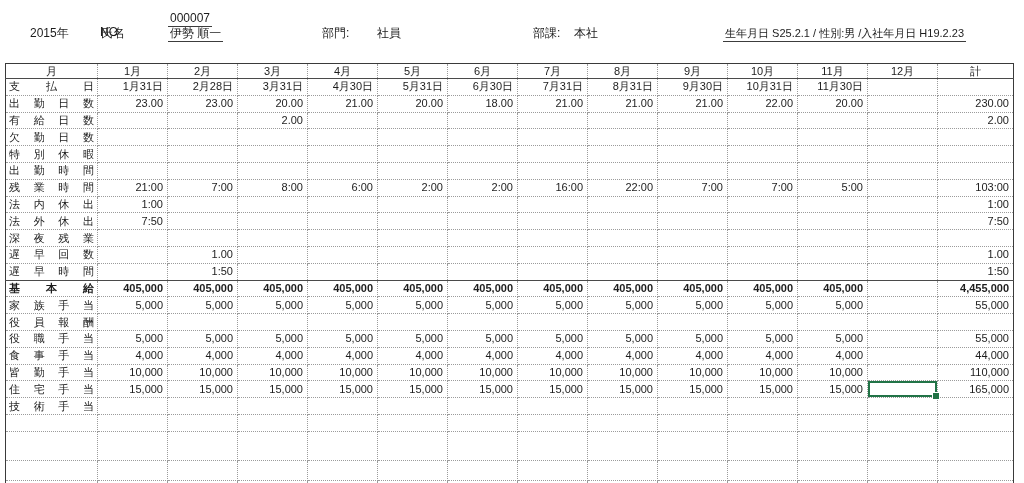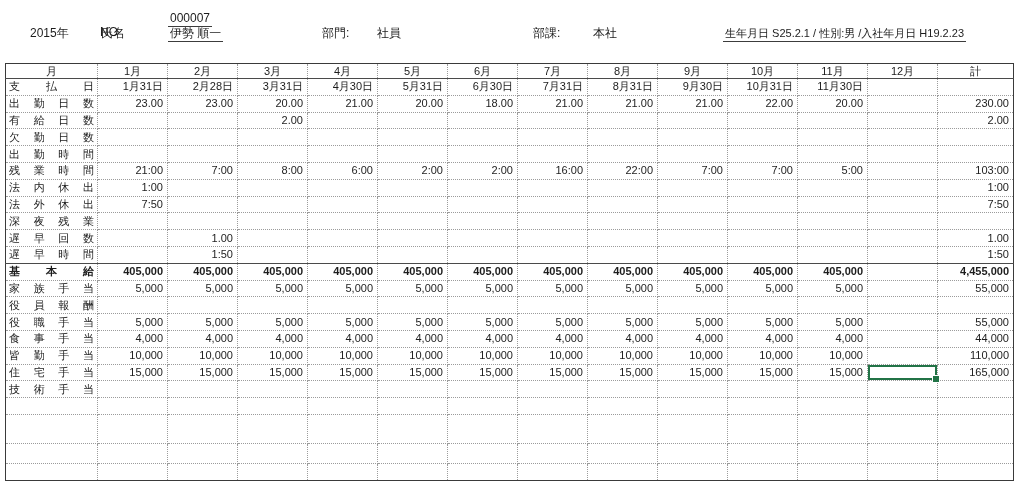--- a/index.html
+++ b/index.html
@@ -47,21 +47,21 @@
 <body>
 
 <div class="hdr" style="left:30px;top:26px">2015年</div>
 <div class="hdr" style="left:100px;top:25px">NO</div>
 <div class="hdr u" style="left:168px;top:11px">000007</div>
 <div class="hdr" style="left:101px;top:26px">氏名</div>
 <div class="hdr u" style="left:168px;top:26px">伊勢 順一</div>
 <div class="hdr" style="left:322px;top:26px">部門:</div>
 <div class="hdr" style="left:377px;top:26px">社員</div>
 <div class="hdr" style="left:533px;top:26px">部課:</div>
-<div class="hdr" style="left:593px;top:26px">本社</div>
+<div class="hdr" style="left:574px;top:26px">本社</div>
 <div class="hdr small u" style="left:723px;top:26px">生年月日 S25.2.1 / 性別:男 /入社年月日 H19.2.23</div>
 
 <table class="grid">
   <colgroup>
     <col style="width:92px">
     <col style="width:70px">
       <col style="width:70px">
       <col style="width:70px">
       <col style="width:70px">
     <col style="width:70px">
@@ -151,20 +151,36 @@
         <td class="val"></td>
         <td class="val"></td>
         <td class="val"></td>
         <td class="val"></td>
         <td class="val"></td>
         <td class="val"></td>
         <td class="val"></td>
         <td class="val"></td>
       </tr>
       <tr>
+        <td class="label">特 別 休 暇</td>
+        <td class="val"></td>
+        <td class="val"></td>
+        <td class="val"></td>
+        <td class="val"></td>
+        <td class="val"></td>
+        <td class="val"></td>
+        <td class="val"></td>
+        <td class="val"></td>
+        <td class="val"></td>
+        <td class="val"></td>
+        <td class="val"></td>
+        <td class="val"></td>
+        <td class="val"></td>
+      </tr>
+      <tr>
         <td class="label">出 勤 時 間</td>
         <td class="val"></td>
         <td class="val"></td>
         <td class="val"></td>
         <td class="val"></td>
         <td class="val"></td>
         <td class="val"></td>
         <td class="val"></td>
         <td class="val"></td>
         <td class="val"></td>

